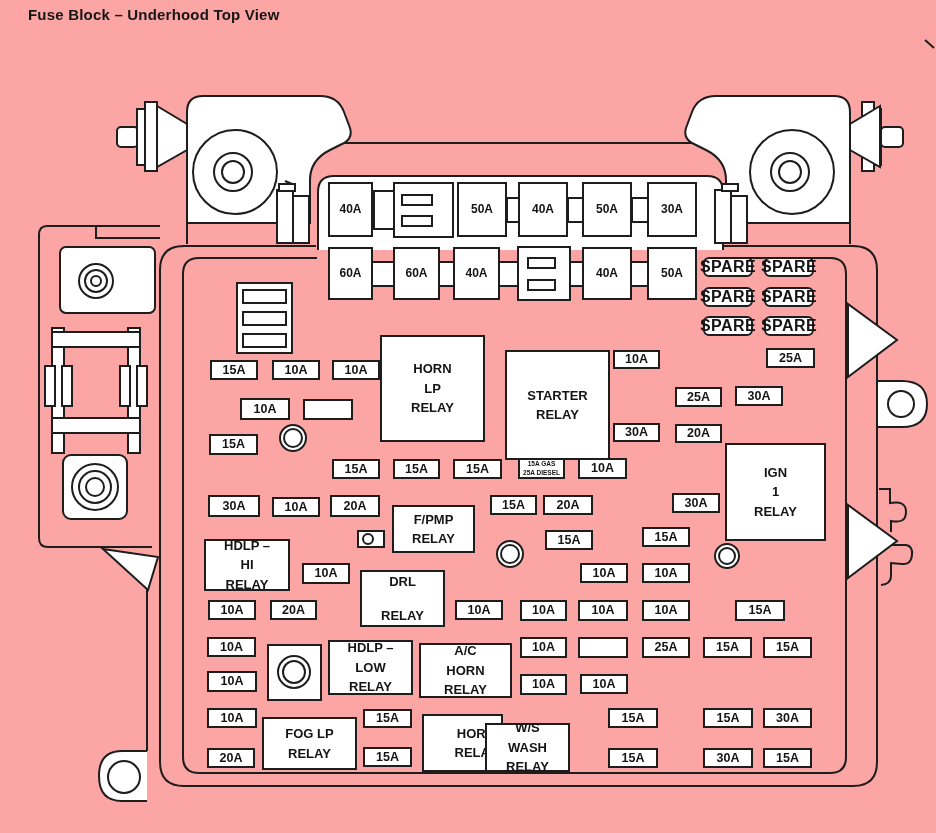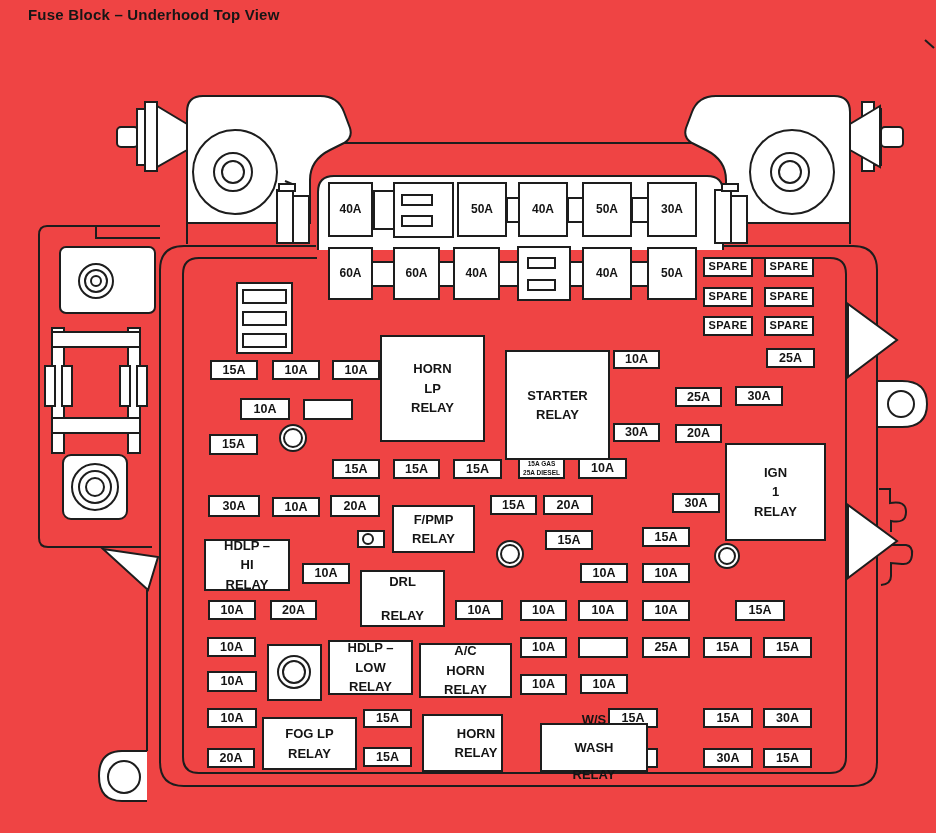--- a/index.html
+++ b/index.html
@@ -1,34 +1,34 @@
 <!DOCTYPE html>
 <html><head>
 <meta charset="utf-8">
 <style>
   html,body{margin:0;padding:0;background:#fff;}
   .stage{
-    position:relative;width:936px;height:833px;background:#ef4444;overflow:hidden;
+    position:relative;width:936px;height:833px;background:#fca5a5;overflow:hidden;
     font-family:"Liberation Sans",sans-serif;color:#1d1d1d;
   }
   .title{
     position:absolute;left:28px;top:6px;font-size:15px;font-weight:700;
     letter-spacing:0.2px;color:#161616;white-space:nowrap;
   }
   svg.lineart{position:absolute;left:0;top:0;}
   #boxes{position:absolute;left:0;top:0;width:936px;height:833px;}
   .box{
     position:absolute;background:#fff;border:2px solid #1d1d1d;box-sizing:border-box;
     display:flex;flex-direction:column;align-items:center;justify-content:center;
     color:#141414;font-weight:600;line-height:1.2;text-align:center;
   }
   .box span{display:block;white-space:nowrap;}
   .large{font-size:12px;}
   .small{font-size:12.5px;}
-  .spare{font-size:11px;letter-spacing:0.4px;}
+  .spare{font-size:16px;letter-spacing:0.4px;border-radius:6px;}
   .relay{font-size:13px;}
   .relay span{line-height:1.5;}
   .note span{font-size:6.5px;font-weight:700;line-height:1.25;}
 </style>
 </head>
 <body>
 
 <div class="stage">
 
   <div class="title">Fuse Block – Underhood Top View</div>
@@ -396,21 +396,21 @@
         <span>RELAY</span>
       </div>
       <div class="box relay" style="left: 262px; top: 717px; width: 95px; height: 53px;">
         <span>FOG LP</span>
         <span>RELAY</span>
       </div>
       <div class="box relay" style="left: 422px; top: 714px; width: 81px; height: 58px; padding-left: 27px;">
         <span>HORN</span>
         <span>RELAY</span>
       </div>
-      <div class="box relay" style="left: 540px; top: 723px; width: 108px; height: 49px; gap: 8px;">
+      <div class="box relay" style="left: 485px; top: 723px; width: 85px; height: 49px;">
         <span>W/S</span>
         <span>WASH</span>
         <span>RELAY</span>
       </div>
       <div class="box note" style="left: 518px; top: 458px; width: 47px; height: 21px;">
         <span>15A GAS</span>
         <span>25A DIESEL</span>
       </div>
     </div>
 </div>

